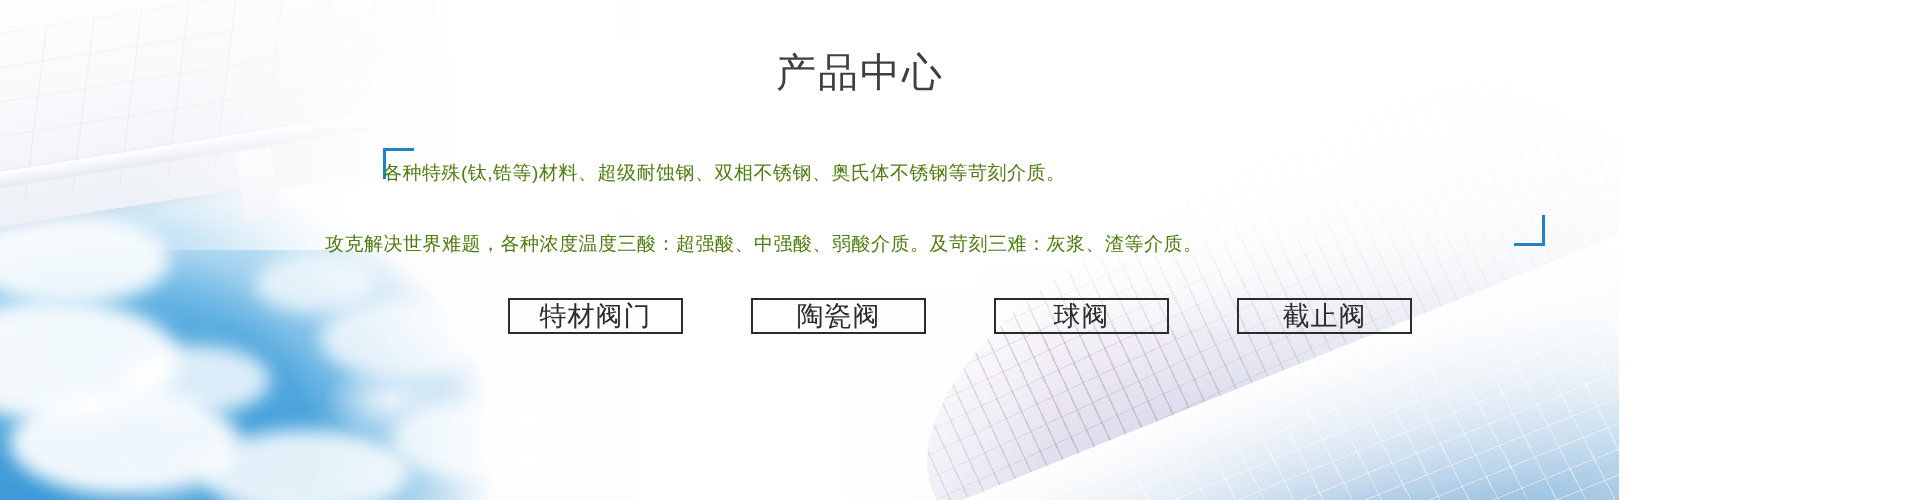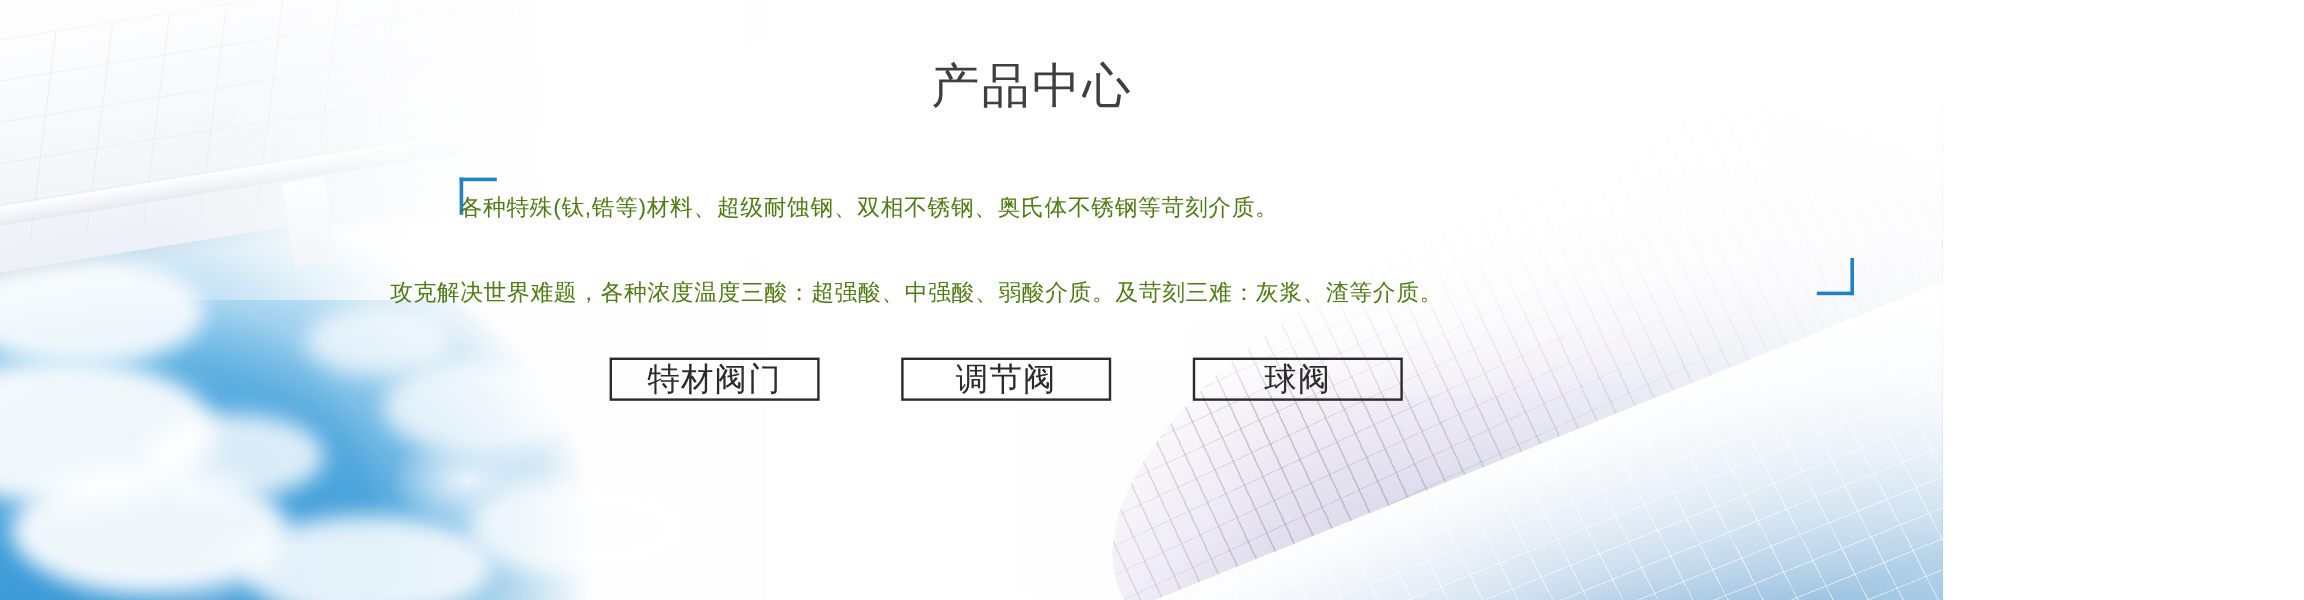--- a/index.html
+++ b/index.html
@@ -223,18 +223,19 @@
 
     <div class="desc-block">
       <span class="corner tl"></span>
       <span class="corner br"></span>
       <div class="desc-line l1">各种特殊(钛,锆等)材料、超级耐蚀钢、双相不锈钢、奥氏体不锈钢等苛刻介质。</div>
       <div class="desc-line l2">攻克解决世界难题，各种浓度温度三酸：超强酸、中强酸、弱酸介质。及苛刻三难：灰浆、渣等介质。</div>
     </div>
 
     <div class="btn-grid">
       <button class="pbtn">特材阀门</button>
-      <button class="pbtn">调节阀</button>
+      <button class="pbtn">陶瓷阀</button>
       <button class="pbtn">球阀</button>
+      <button class="pbtn">截止阀</button>
     </div>
 
   </div>
 </div>
 
 </body></html>

